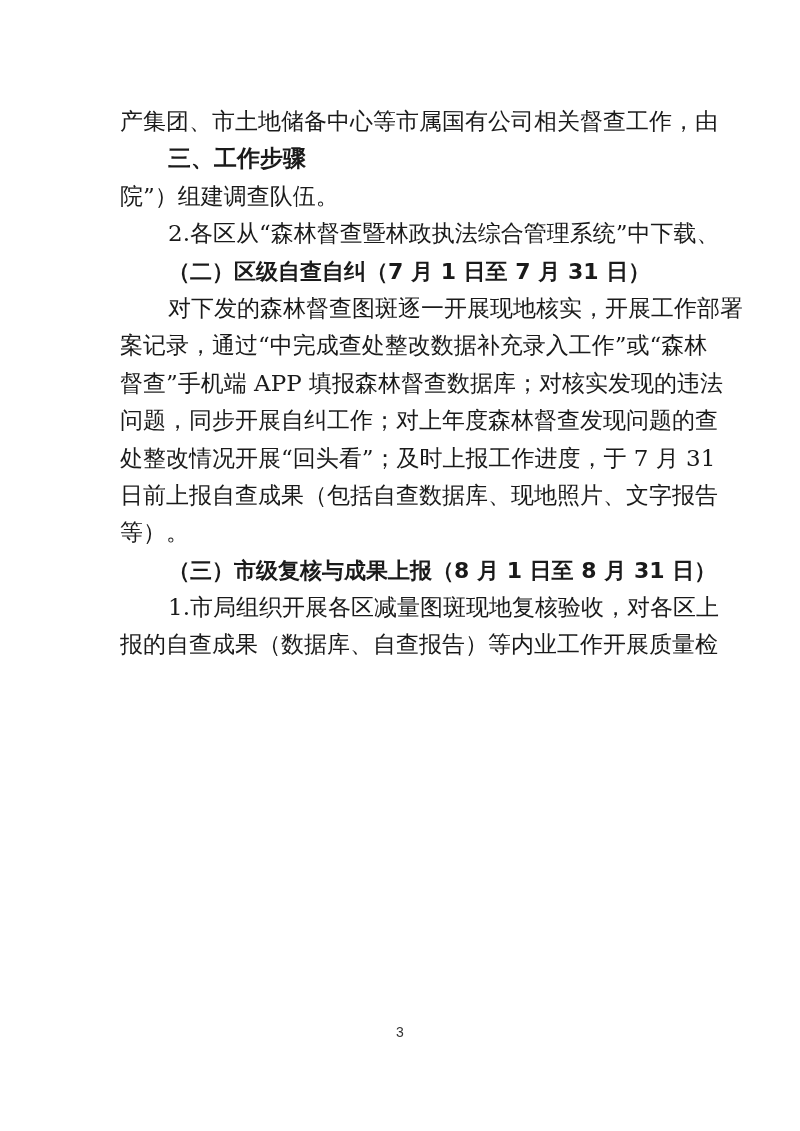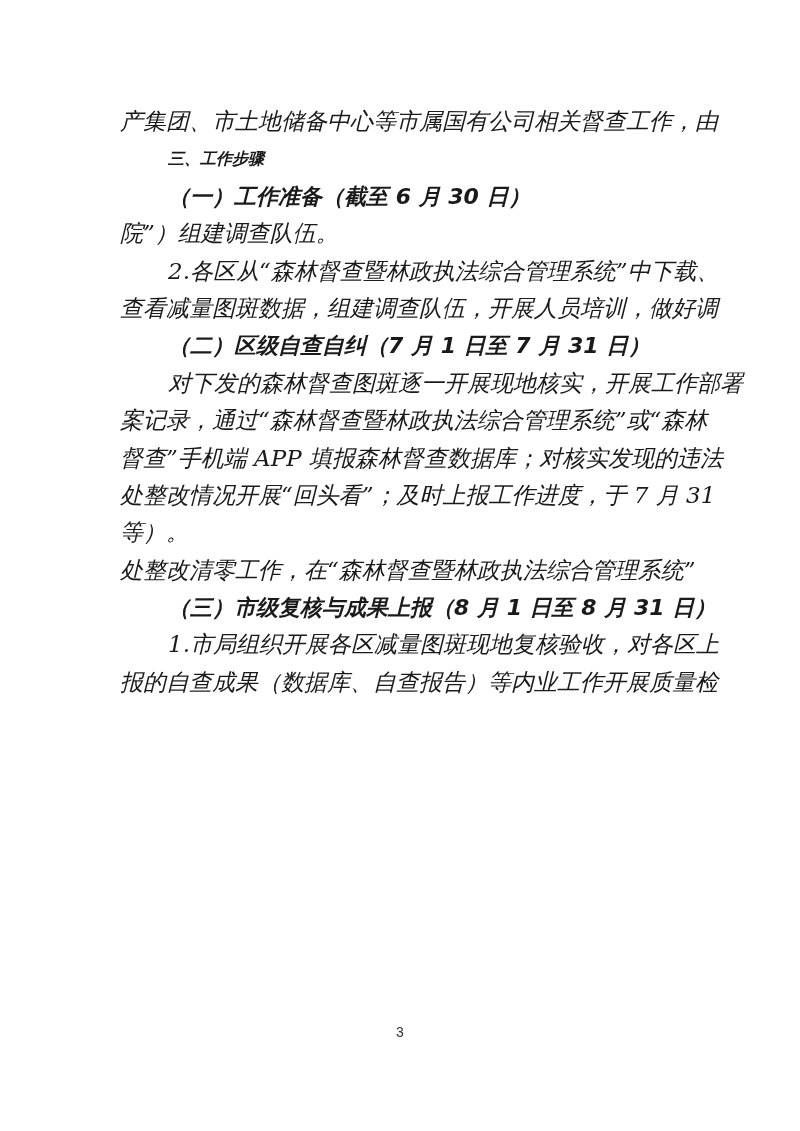--- a/index.html
+++ b/index.html
@@ -22,32 +22,31 @@
     width: 556px;
   }
   .line {
     height: 37.4px;
     line-height: 37.4px;
     font-size: 23px;
     white-space: nowrap;
     text-align: justify;
     text-align-last: justify;
     letter-spacing: 0;
-    font-style: italic;
   }
   .line.last {
     text-align-last: left;
   }
   .indent {
     padding-left: 48px;
   }
   .h-section {
     font-family: "DejaVu Sans", "Liberation Sans", sans-serif;
     font-weight: bold;
-    font-size: 16px;
+    font-size: 23px;
     text-align-last: left;
   }
   .h-sub {
     font-family: "DejaVu Sans", "Liberation Sans", sans-serif;
     font-weight: bold;
     font-size: 22px;
     text-align-last: left;
   }
   .page-number {
     position: absolute;
@@ -59,29 +58,28 @@
     font-size: 14px;
     color: #333;
   }
 </style>
 </head>
 <body>
 
 <div class="page">
   <div class="line">产集团、市土地储备中心等市属国有公司相关督查工作，由</div>
   <div class="line indent h-section">三、工作步骤</div>
-  <div class="line indent h-sub">（一）工作准备（截至 6 月 30 日）</div>
   <div class="line last">院”）组建调查队伍。</div>
   <div class="line indent">2.各区从“森林督查暨林政执法综合管理系统”中下载、</div>
-  <div class="line">查看减量图斑数据，组建调查队伍，开展人员培训，做好调</div>
   <div class="line indent h-sub">（二）区级自查自纠（7 月 1 日至 7 月 31 日）</div>
   <div class="line indent">对下发的森林督查图斑逐一开展现地核实，开展工作部署</div>
-  <div class="line">案记录，通过“森林督查暨林政执法综合管理系统”或“森林</div>
+  <div class="line">案记录，通过“中完成查处整改数据补充录入工作”或“森林</div>
   <div class="line">督查”手机端 APP 填报森林督查数据库；对核实发现的违法</div>
+  <div class="line">问题，同步开展自纠工作；对上年度森林督查发现问题的查</div>
   <div class="line">处整改情况开展“回头看”；及时上报工作进度，于 7 月 31</div>
+  <div class="line">日前上报自查成果（包括自查数据库、现地照片、文字报告</div>
   <div class="line last">等）。</div>
-  <div class="line">处整改清零工作，在“森林督查暨林政执法综合管理系统”</div>
   <div class="line indent h-sub">（三）市级复核与成果上报（8 月 1 日至 8 月 31 日）</div>
   <div class="line indent">1.市局组织开展各区减量图斑现地复核验收，对各区上</div>
   <div class="line">报的自查成果（数据库、自查报告）等内业工作开展质量检</div>
 </div>
 
 <div class="page-number">3</div>
 
 </body></html>

